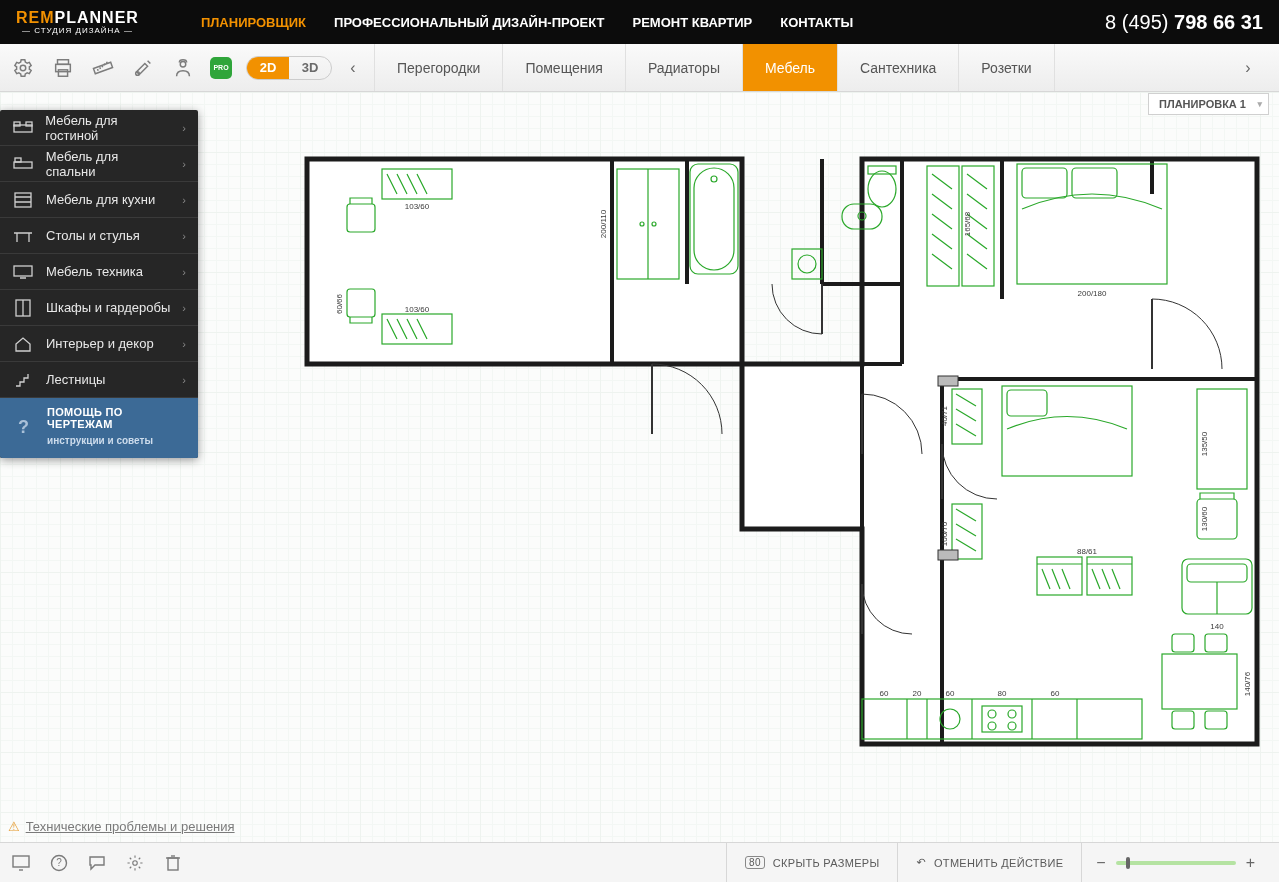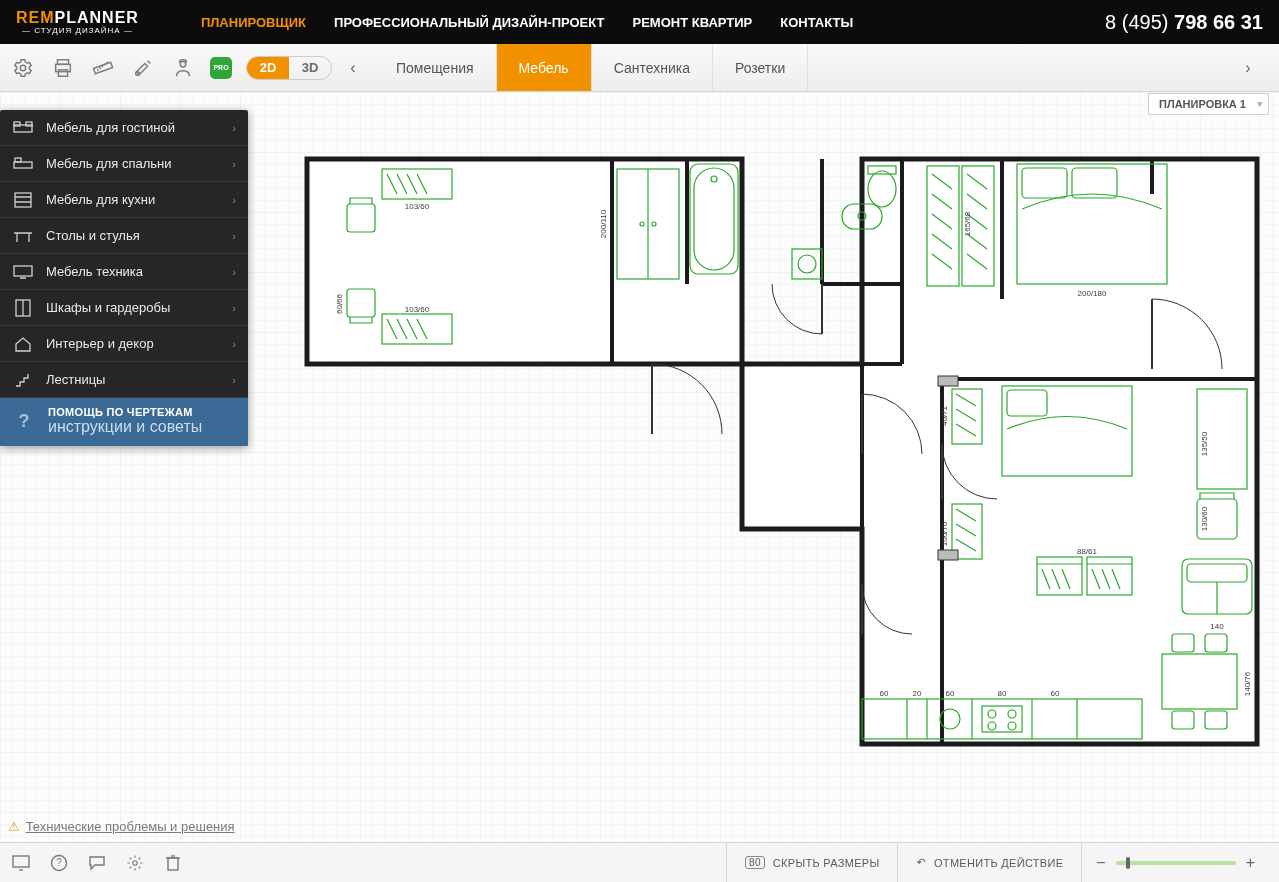--- a/index.html
+++ b/index.html
@@ -43,27 +43,27 @@
       linear-gradient(90deg, #eef3ef 1px, transparent 1px),
       linear-gradient(#f3f7f4 1px, transparent 1px),
       linear-gradient(90deg, #f3f7f4 1px, transparent 1px);
     background-size: 60px 60px, 60px 60px, 12px 12px, 12px 12px;
   }
 
   .floorplan { position:absolute; top:62px; left:302px; width:960px; height:620px; }
   .floorplan svg { width:100%; height:100%; }
 
   
-  .sidebar { position:absolute; top:110px; left:0; width:248px; background:#262626; box-shadow:0 2px 10px rgba(0,0,0,.4); border-radius:2px; overflow:hidden; z-index:5; }
+  .sidebar { position:absolute; top:110px; left:0; width:198px; background:#262626; box-shadow:0 2px 10px rgba(0,0,0,.4); border-radius:2px; overflow:hidden; z-index:5; }
   .side-item { display:flex; align-items:center; height:36px; padding:0 12px; border-bottom:1px solid #3a3a3a; color:#e8e8e8; font-size:13px; gap:12px; }
   .side-item .chev { margin-left:auto; color:#888; font-size:11px; }
   .side-help { background:#3c6a96; padding:8px 12px 10px 12px; display:flex; align-items:center; gap:12px; }
   .side-help .q { width:24px; text-align:center; color:#a9c0d8; font-size:18px; font-weight:700; }
   .side-help .txt b { display:block; font-size:11px; color:#fff; letter-spacing:.3px; }
-  .side-help .txt span { font-size:16px; color:#cddcec; }
+  .side-help .txt span { font-size:10px; color:#cddcec;font-weight:bold; }
   .si-icon { width:22px; height:22px; display:flex; align-items:center; justify-content:center; color:#cfcfcf; }
 
   
   .tech-link { position:absolute; left:8px; bottom:48px; font-size:13px; color:#7a7a7a; display:flex; align-items:center; gap:6px; }
   .tech-link span.text { text-decoration:underline; }
   .warn-icon { color:#e59a2e; }
 
   
   .bottombar { position:absolute; bottom:0; left:0; right:0; height:40px; background:#f5f5f5; border-top:1px solid #d7d7d7; display:flex; align-items:center; padding:0 10px; }
   .bb-icons { display:flex; gap:16px; align-items:center; color:#7a7a7a; }
@@ -134,21 +134,23 @@
         </svg>
       </div>
     <div class="pro-badge">PRO</div>
   </div>
   <div class="view-toggle">
     <div class="sel">2D</div>
     <div>3D</div>
   </div>
   <div class="scroll-btn">‹</div>
   <div class="tabs">
+    <div class="tab first">Перегородки</div>
     <div class="tab">Помещения</div>
+    <div class="tab">Радиаторы</div>
     <div class="tab active">Мебель</div>
     <div class="tab">Сантехника</div>
     <div class="tab">Розетки</div>
   </div>
   <div class="scroll-btn">›</div>
 </div>
 
 <div class="canvas">
   <div class="floorplan">
     <svg viewBox="0 0 960 620">

